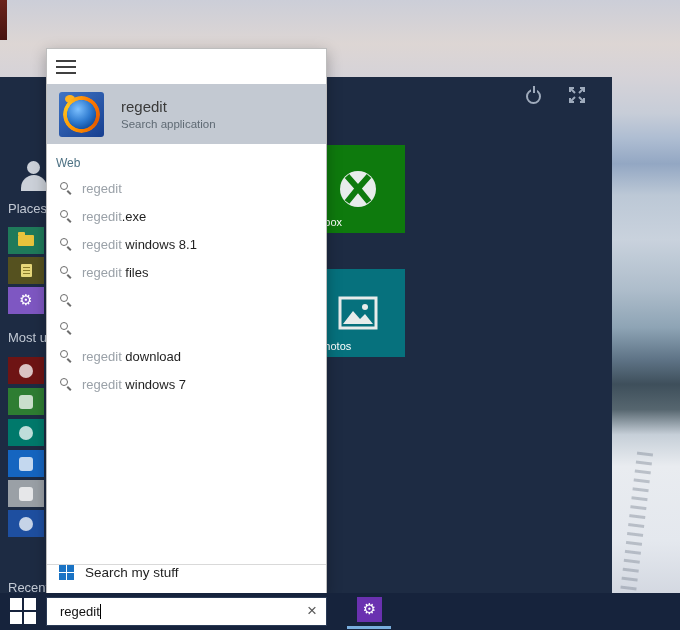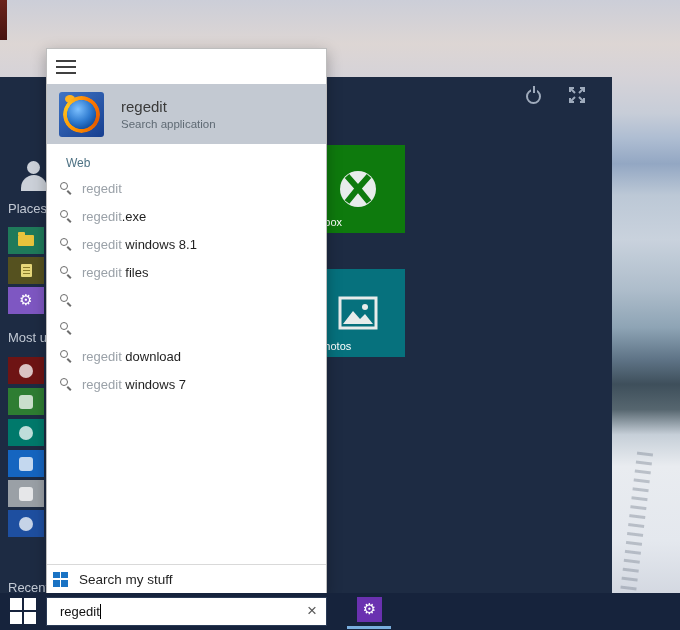--- a/index.html
+++ b/index.html
@@ -58,31 +58,31 @@
     background:linear-gradient(140deg,#3f74c4,#173f90); overflow:hidden; }
   .fx-ring { position:absolute; inset:4px; border-radius:50%;
     background:conic-gradient(from 210deg,#ff9400,#ffc41e,#ff7a00,#e65c00,#ff9400);
     -webkit-mask:radial-gradient(circle,transparent 54%,#000 55%); mask:radial-gradient(circle,transparent 54%,#000 55%); }
   .fx-globe { position:absolute; inset:8px; border-radius:50%;
     background:radial-gradient(circle at 38% 32%,#7cc0ff 0%,#2f7bd0 48%,#124f9e 78%); }
   .fx-ear { position:absolute; left:6px; top:3px; width:10px; height:8px; border-radius:50% 50% 0 50%; background:#ffb21e; }
   .app-meta { margin-left:17px; }
   .app-title { font-size:15px; color:#3a3a3a; }
   .app-sub { font-size:11.5px; color:#5f6a74; margin-top:3px; }
-  .web-label { margin:12px 0 4px 19px; font-size:12px; color:#4d7183; }
+  .web-label { margin:12px 0 4px 9px; font-size:12px; color:#4d7183; }
   .sug-row { height:28px; display:flex; align-items:center; padding-left:12px; cursor:pointer; }
   .mag { position:relative; width:14px; height:14px; flex:none; }
   .mag .lens { position:absolute; left:1px; top:1px; width:8px; height:8px; border:1.5px solid #6d6d6d; border-radius:50%; }
   .mag .tail { position:absolute; left:9px; top:9px; width:5px; height:1.5px; background:#6d6d6d; transform:rotate(45deg); transform-origin:0 0; }
   .sug-text { margin-left:9px; font-size:13px; }
   .sug-prefix { color:#9aa1a8; }
   .sug-rest { color:#1f1f1f; white-space:pre; }
   .panel-spacer { flex:1; }
   .divider { height:1px; background:#d9d9d9; }
-  .footer-row { height:28px; display:flex; align-items:center; padding-left:6px; cursor:pointer; position:relative; }
+  .footer-row { height:28px; display:flex; align-items:flex-start; padding-left:12px; cursor:pointer; position:relative; }
   .win-logo { width:15px; height:15px; display:grid; grid-template-columns:1fr 1fr; grid-template-rows:1fr 1fr; gap:1.5px; flex:none; }
   .win-logo span { background:#1a73c4; }
   .win-logo.white span { background:#fff; }
   .footer-text { margin-left:11px; font-size:13.5px; color:#1f1f1f; }
   .feedback-btn { position:absolute; right:0; bottom:0; width:30px; height:28px; background:#eef1f5; display:flex; align-items:center; justify-content:center; cursor:pointer; }
   .bubble { position:relative; width:16px; height:11px; background:#1d83d4; border-radius:2px; }
   .bubble::after { content:""; position:absolute; left:3px; bottom:-4px; border-left:4px solid #1d83d4; border-bottom:4px solid transparent; }
 
   
   .taskbar { position:absolute; left:0; top:593px; width:680px; height:37px; background:#16233c; }

